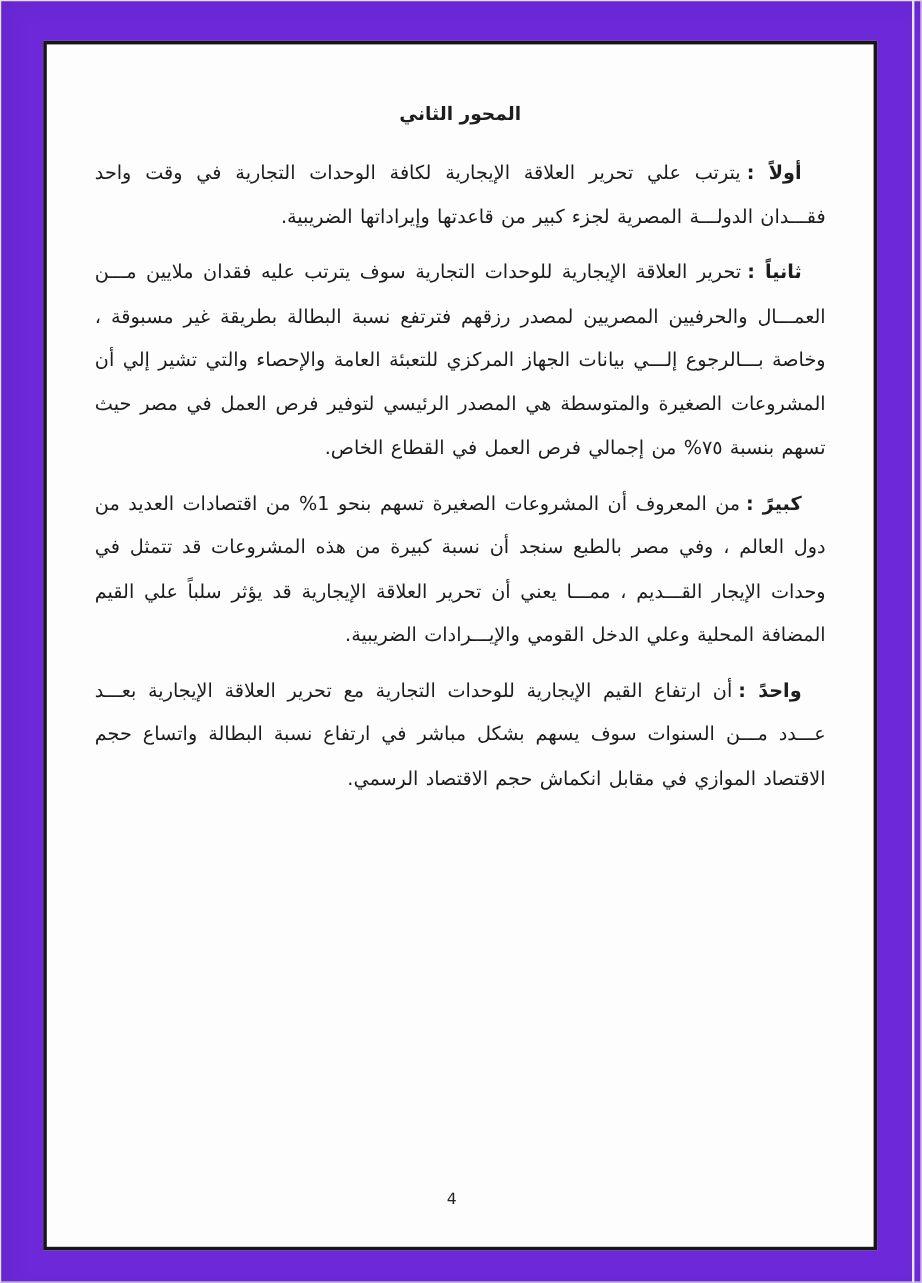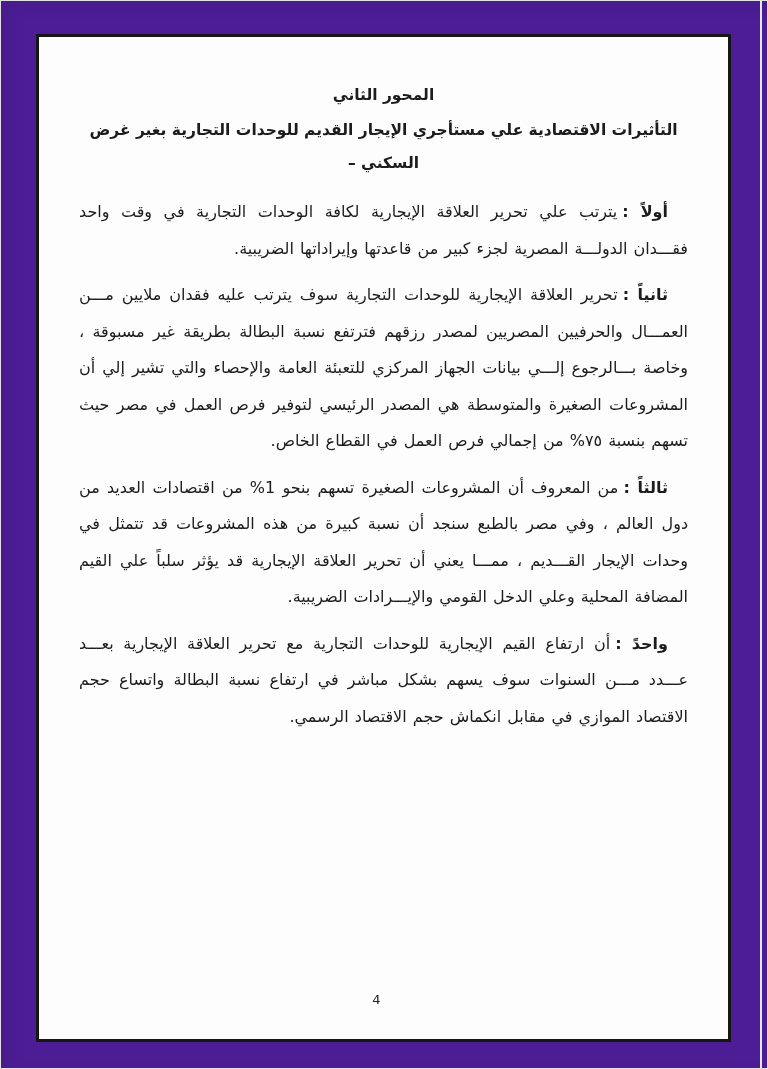--- a/index.html
+++ b/index.html
@@ -5,21 +5,21 @@
   * { margin: 0; padding: 0; box-sizing: border-box; }
   html, body {
     background: #e9e9e9;
     font-family: "DejaVu Sans", sans-serif;
   }
   .scan {
     position: relative;
     width: 768px;
     height: 1069px;
     margin: 0 auto;
-    background: #4c1d95;
+    background: #6d28d9;
     box-shadow: inset 0 0 0 1px #e2e2e2, inset 10px 6px 18px rgba(0,0,0,0.05);
     overflow: hidden;
   }
   .scan::after {
     
     content: "";
     position: absolute;
     top: 0; right: 6px;
     width: 2px; height: 100%;
     background: #e6e6e6;
@@ -74,29 +74,28 @@
 </style>
 </head>
 <body>
 
 <div class="scan">
   <div class="frame">
     <div class="content">
 
       <div class="title-block">
         <div class="title-line">المحور الثاني</div>
-        <div class="title-line">التأثيرات الاقتصادية علي مستأجري الإيجار القديم للوحدات التجارية بغير غرض السكني –</div>
       </div>
 
       <div class="body-text">
         <p><span class="lead">أولاً :</span><span>يترتب علي تحرير العلاقة الإيجارية لكافة الوحدات التجارية في وقت واحد فقـــدان الدولـــة المصرية لجزء كبير من قاعدتها وإيراداتها الضريبية.</span></p>
 
         <p><span class="lead">ثانياً :</span><span>تحرير العلاقة الإيجارية للوحدات التجارية سوف يترتب عليه فقدان ملايين مـــن العمـــال والحرفيين المصريين لمصدر رزقهم فترتفع نسبة البطالة بطريقة غير مسبوقة ، وخاصة بـــالرجوع إلـــي بيانات الجهاز المركزي للتعبئة العامة والإحصاء والتي تشير إلي أن المشروعات الصغيرة والمتوسطة هي المصدر الرئيسي لتوفير فرص العمل في مصر حيث تسهم بنسبة ٧٥% من إجمالي فرص العمل في القطاع الخاص.</span></p>
 
-        <p><span class="lead">ثالثاً :</span><span>من المعروف أن المشروعات الصغيرة تسهم بنحو 1% من اقتصادات العديد من دول العالم ، وفي مصر بالطبع سنجد أن نسبة كبيرة من هذه المشروعات قد تتمثل في وحدات الإيجار القـــديم ، ممـــا يعني أن تحرير العلاقة الإيجارية قد يؤثر سلباً علي القيم المضافة المحلية وعلي الدخل القومي والإيـــرادات الضريبية.</span></p>
+        <p><span class="lead">كبيرً :</span><span>من المعروف أن المشروعات الصغيرة تسهم بنحو 1% من اقتصادات العديد من دول العالم ، وفي مصر بالطبع سنجد أن نسبة كبيرة من هذه المشروعات قد تتمثل في وحدات الإيجار القـــديم ، ممـــا يعني أن تحرير العلاقة الإيجارية قد يؤثر سلباً علي القيم المضافة المحلية وعلي الدخل القومي والإيـــرادات الضريبية.</span></p>
 
         <p><span class="lead">واحدً :</span><span>أن ارتفاع القيم الإيجارية للوحدات التجارية مع تحرير العلاقة الإيجارية بعـــد عـــدد مـــن السنوات سوف يسهم بشكل مباشر في ارتفاع نسبة البطالة واتساع حجم الاقتصاد الموازي في مقابل انكماش حجم الاقتصاد الرسمي.</span></p>
       </div>
 
     </div>
     <div class="page-number">4</div>
   </div>
 </div>
 
 </body></html>

